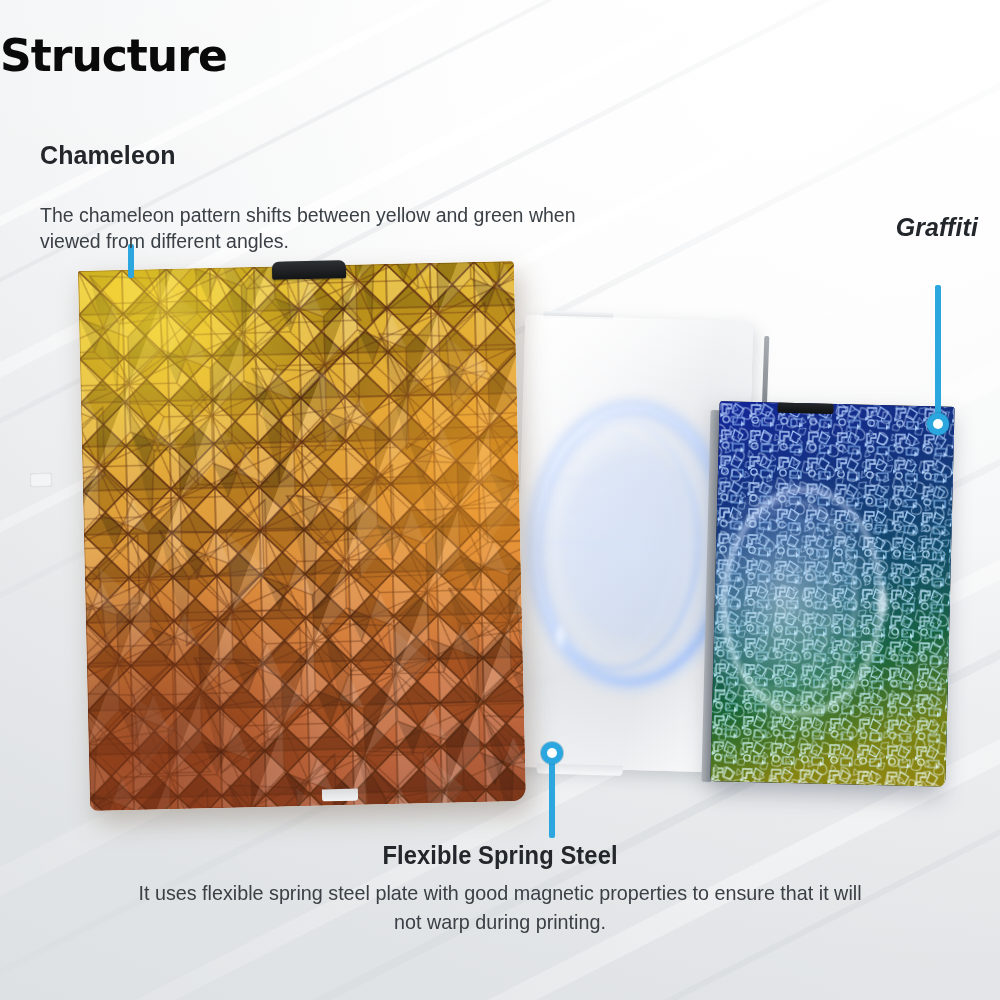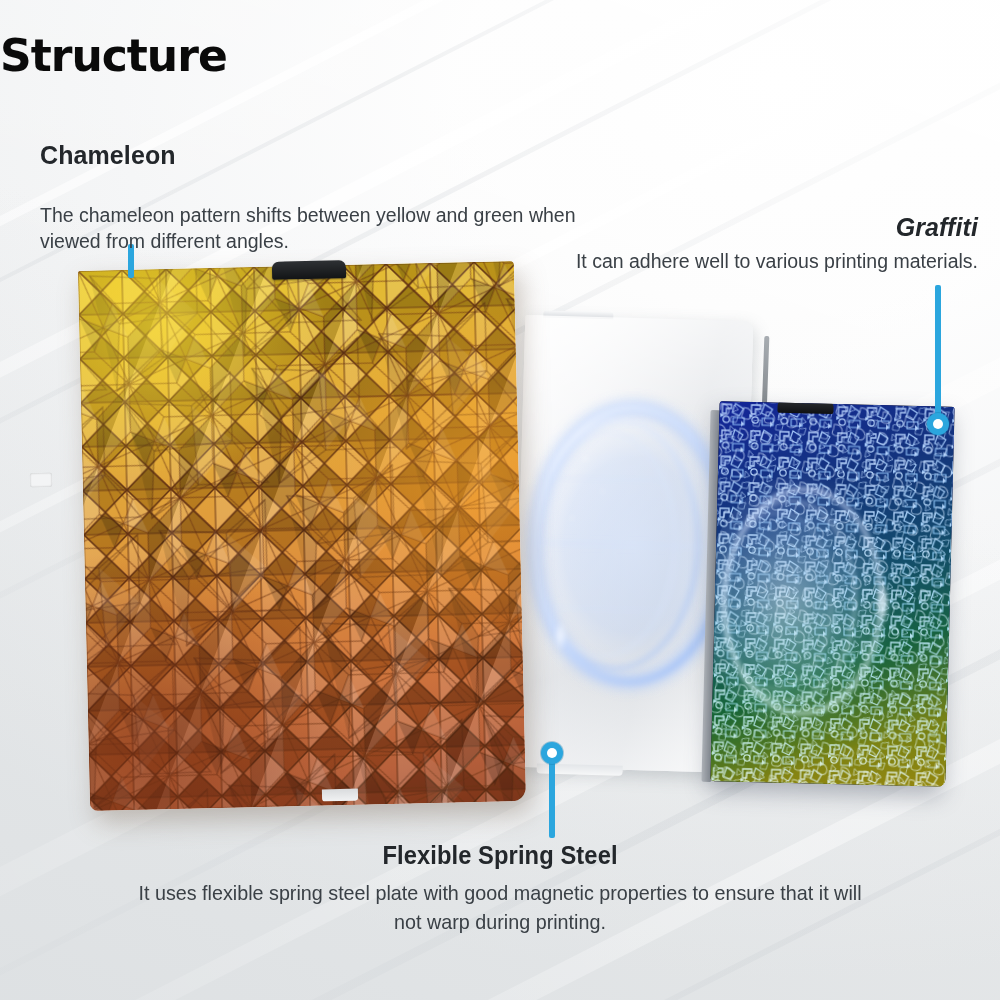--- a/index.html
+++ b/index.html
@@ -342,18 +342,17 @@
   <div class="cl-dot" id="dot-graffiti"></div>
   <div class="cl-line" id="line-spring"></div>
   <div class="cl-dot" id="dot-spring"></div>
 
   <div class="title">Structure</div>
 
   <div class="lbl-head" id="chameleon-head">Chameleon</div>
   <div class="lbl-body" id="chameleon-body">The chameleon pattern shifts between yellow and green when viewed from different angles.</div>
 
   <div class="lbl-head" id="graffiti-head">Graffiti</div>
-  <div class="lbl-body" id="graffiti-body">It can adhere well to various printing materials.</div>
 
   <div class="lbl-head" id="spring-head">Flexible Spring Steel</div>
   <div class="lbl-body" id="spring-body">It uses flexible spring steel plate with good magnetic properties to ensure that it will not warp during printing.</div>
 
 </div>
 
 </body></html>

